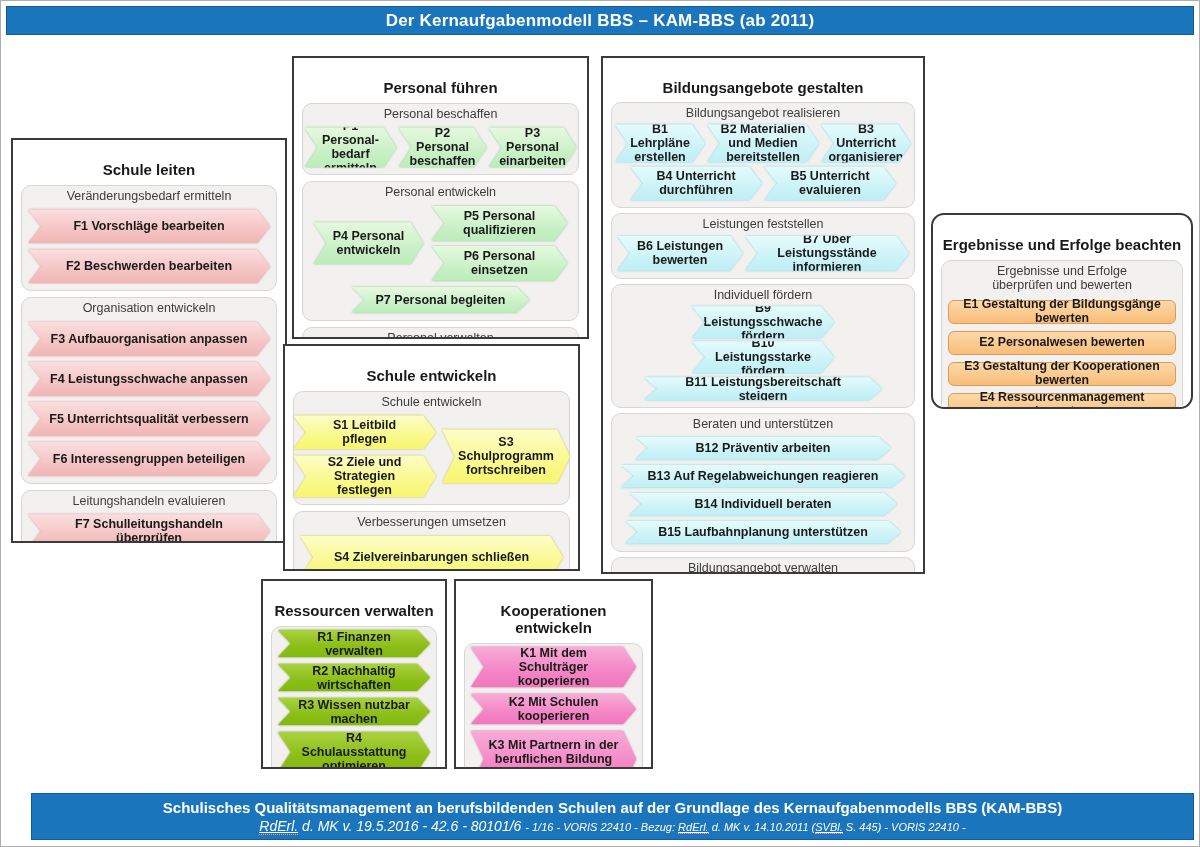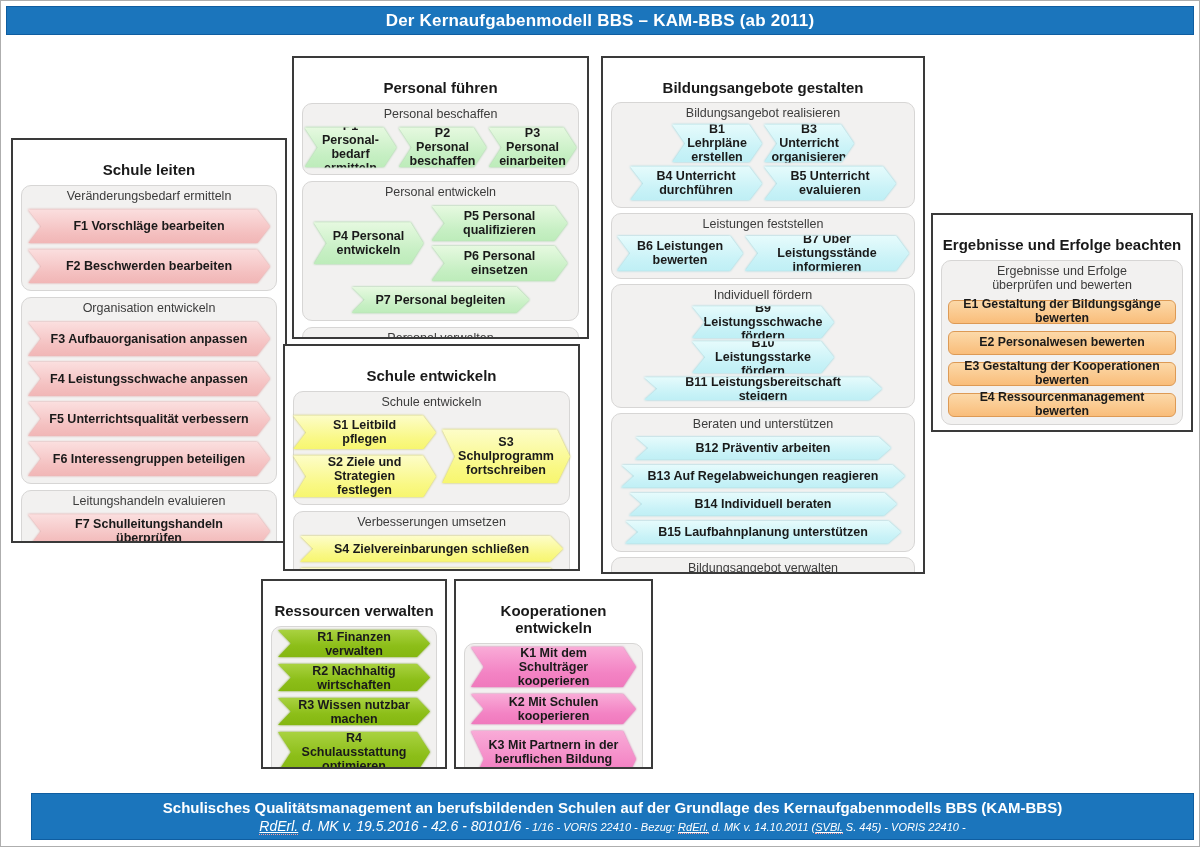--- a/index.html
+++ b/index.html
@@ -169,36 +169,39 @@
               <div class="ar">S2 Ziele und Strategien festlegen</div>
             </div>
         </div>
         <div class="aw c-yellow" style="width:128px;height:54px">
             <div class="ar">S3 Schulprogramm fortschreiben</div>
           </div>
       </div>
     </div>
     <div class="grp">
       <div class="glabel">Verbesserungen umsetzen</div>
-      <div class="aw c-yellow" style="height:26px">
+      <div class="aw c-yellow" style="height:43px">
           <div class="ar">S4 Zielvereinbarungen schließen</div>
         </div>
       <div class="aw c-yellow" style="height:27px">
           <div class="ar">S5 Verbesserungsprojekte durchführen</div>
         </div>
     </div>
   </div>
 
   <div class="panel" style="left:600px;top:55px;width:324px;height:518px;gap:5px;">
     <div class="ptitle">Bildungsangebote gestalten</div>
     <div class="grp" style="gap:4px;">
       <div class="glabel">Bildungsangebot realisieren</div>
       <div class="row">
         <div class="aw c-cyan" style="width:90px;height:38px">
             <div class="ar">B1 Lehrpläne erstellen</div>
+          </div>
+        <div class="aw c-cyan" style="width:112px;height:38px">
+            <div class="ar" style="padding:1px 13px">B2 Materialien und Medien bereitstellen</div>
           </div>
         <div class="aw c-cyan" style="width:90px;height:38px">
             <div class="ar">B3 Unterricht organisieren</div>
           </div>
       </div>
       <div class="row">
         <div class="aw c-cyan" style="width:132px;height:34px">
             <div class="ar">B4 Unterricht durchführen</div>
           </div>
         <div class="aw c-cyan" style="width:132px;height:34px">
@@ -262,21 +265,21 @@
       <div class="glabel">Bildungsangebot verwalten</div>
       <div class="row">
           <div class="aw c-cyan" style="width:252px;height:23px">
             <div class="ar">B16 Schülerdaten verwalten</div>
           </div>
         </div>
 
     </div>
   </div>
 
-  <div class="panel" style="left:930px;top:212px;width:262px;height:219px;">
+  <div class="panel" style="left:930px;top:212px;width:262px;height:196px;border-radius:13px;">
     <div class="ptitle">Ergebnisse und Erfolge beachten</div>
     <div class="grp" style="gap:7px;">
       <div class="glabel" style="max-width:175px;margin:0 auto;">Ergebnisse und Erfolge überprüfen und bewerten</div>
       <div class="ebar" style="height:24px">E1 Gestaltung der Bildungsgänge bewerten</div>
       <div class="ebar" style="height:24px">E2 Personalwesen bewerten</div>
       <div class="ebar" style="height:24px">E3 Gestaltung der Kooperationen bewerten</div>
       <div class="ebar" style="height:24px">E4 Ressourcenmanagement bewerten</div>
     </div>
   </div>
 

